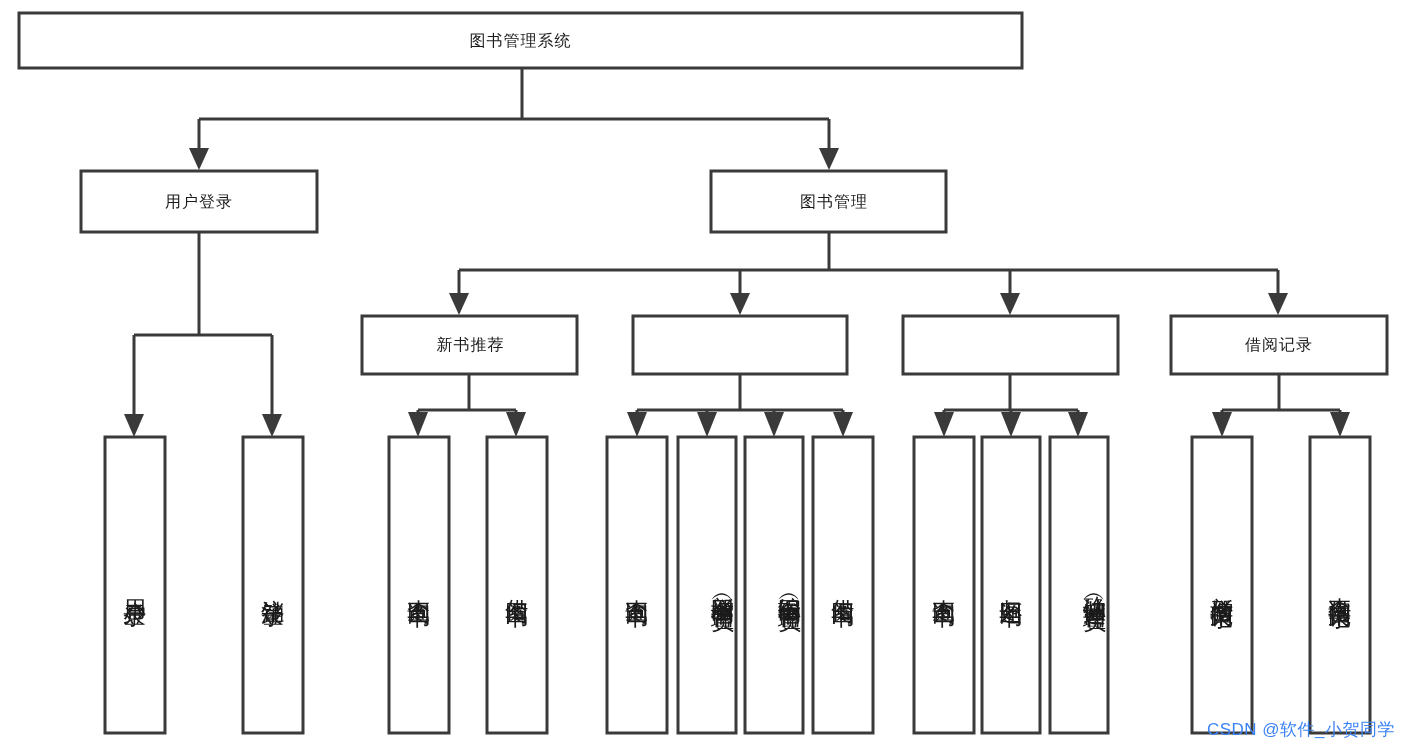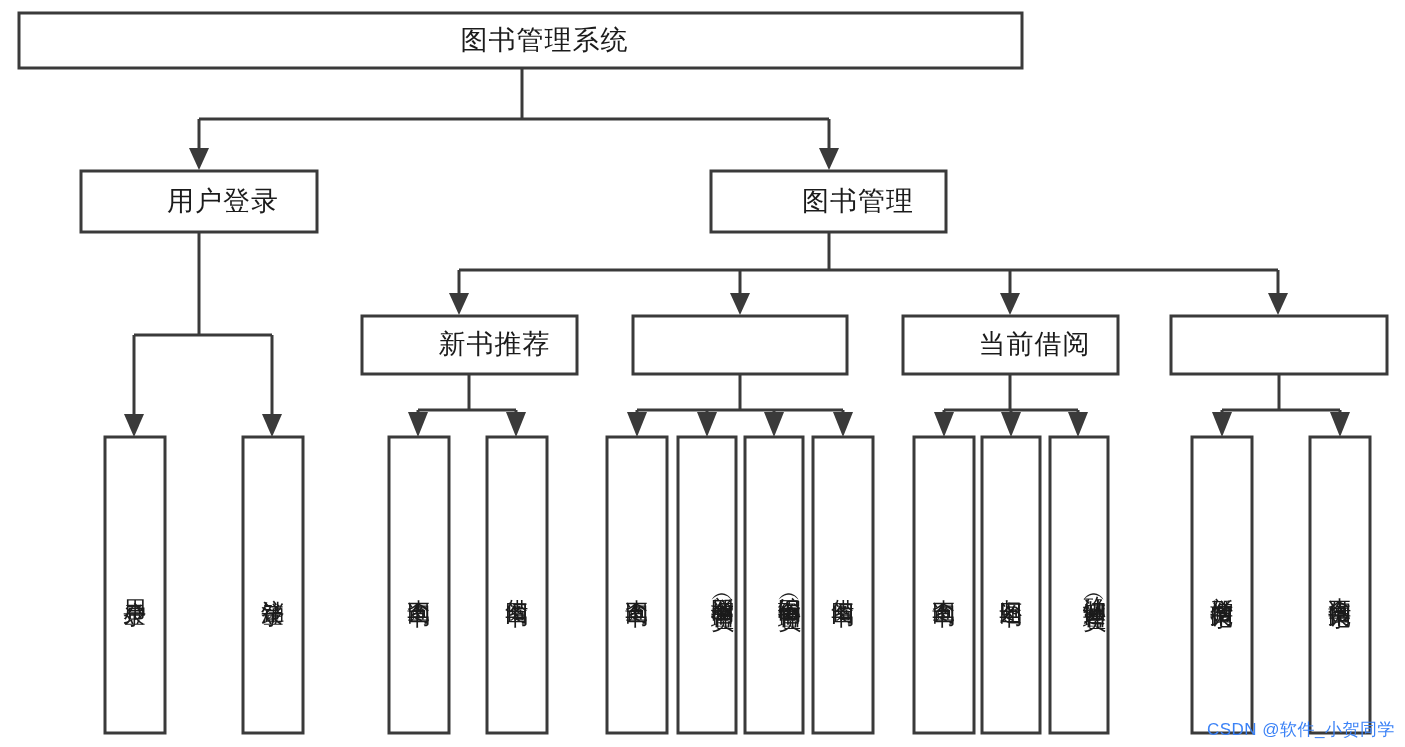--- a/index.html
+++ b/index.html
@@ -41,25 +41,24 @@
     fill: #3a3a3a;
     stroke: none;
   }
   .node-label-h {
     position: absolute;
     display: flex;
     align-items: center;
     justify-content: center;
     text-align: center;
     color: #1b1b1b;
-    font-size: 27px;
+    font-size: 16px;
     letter-spacing: 1px;
     line-height: 1.25;
     pointer-events: none;
-    margin-left: 24px;
   }
   .node-label-v {
     position: absolute;
     display: flex;
     align-items: flex-start;
     justify-content: center;
     color: #1b1b1b;
     font-size: 23px;
     line-height: 1.15;
     writing-mode: vertical-rl;
@@ -176,21 +175,21 @@
     <rect class="node-box" x="1310" y="437" width="60" height="296"></rect>
 
   </svg>
 
   <div class="node-label-h" style="left:19px; top:13px; width:1003px; height:55px;">图书管理系统</div>
 
   <div class="node-label-h" style="left:81px; top:171px; width:236px; height:61px;">用户登录</div>
   <div class="node-label-h" style="left:711px; top:171px; width:246px; height:61px;">图书管理</div>
 
   <div class="node-label-h" style="left:362px; top:316px; width:217px; height:58px;">新书推荐</div>
-  <div class="node-label-h" style="left:903px; top:316px; width:215px; height:58px;">当前借阅</div>
+  <div class="node-label-h" style="left:1171px; top:316px; width:216px; height:58px;">借阅记录</div>
 
   <div class="node-label-v centered" style="left:105px; top:437px; width:60px; height:296px;">用户登录</div>
   <div class="node-label-v centered" style="left:243px; top:437px; width:60px; height:296px;">注销登录</div>
 
   <div class="node-label-v centered" style="left:389px; top:437px; width:60px; height:296px;">查询图书</div>
   <div class="node-label-v centered" style="left:487px; top:437px; width:60px; height:296px;">借阅图书</div>
 
   <div class="node-label-v centered" style="left:607px; top:437px; width:60px; height:296px;">查询图书</div>
   <div class="node-label-v" style="left:678px; top:444px; width:58px; height:286px;">新增图书（管理员）</div>
   <div class="node-label-v" style="left:745px; top:444px; width:58px; height:286px;">编辑图书（管理员）</div>

